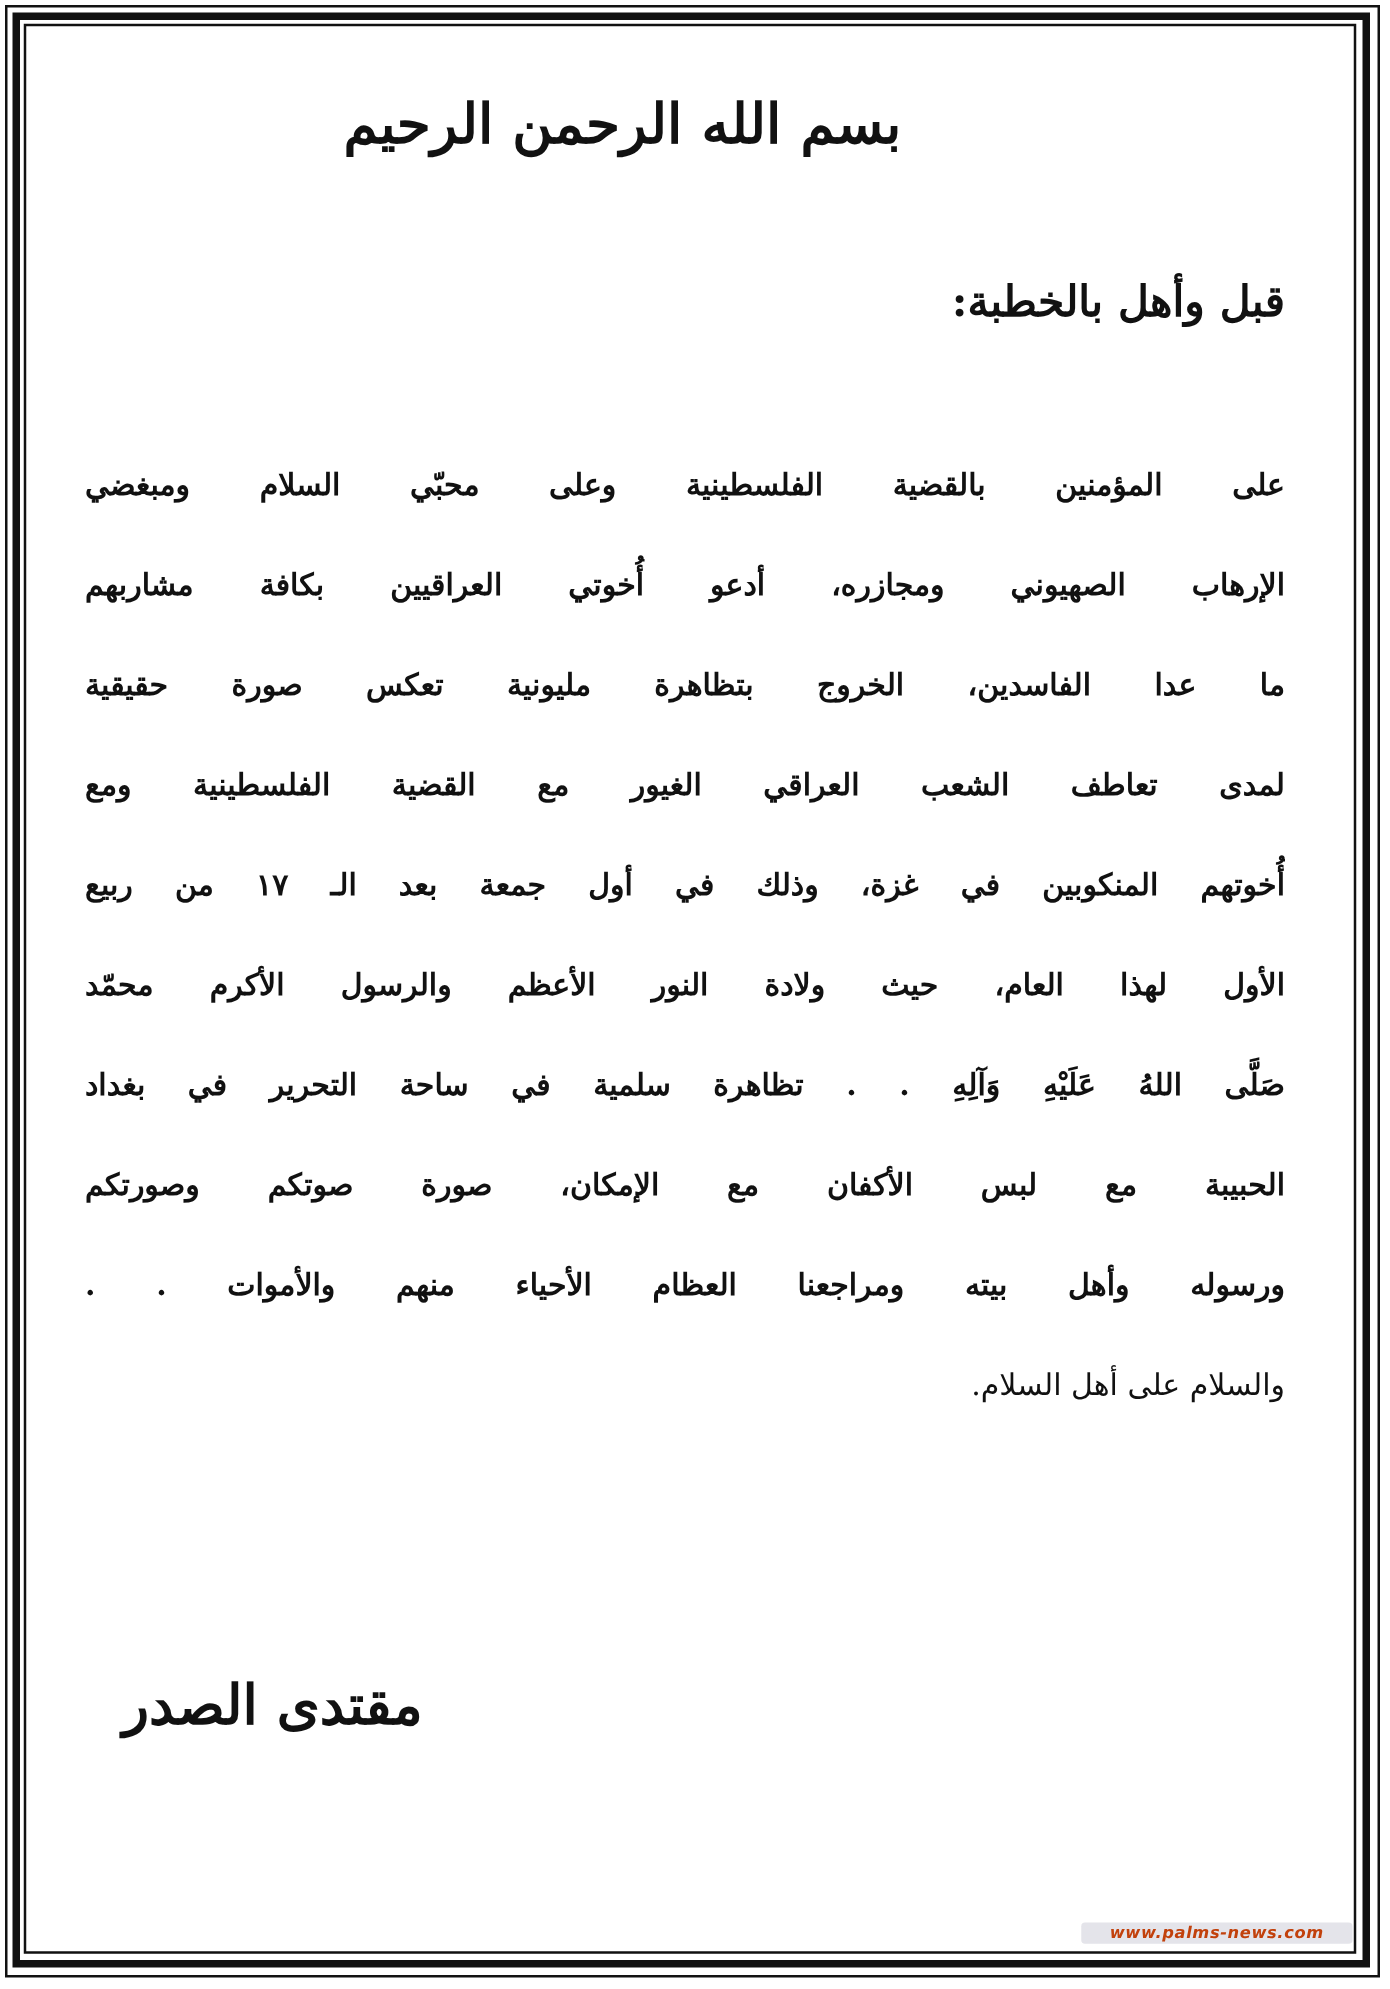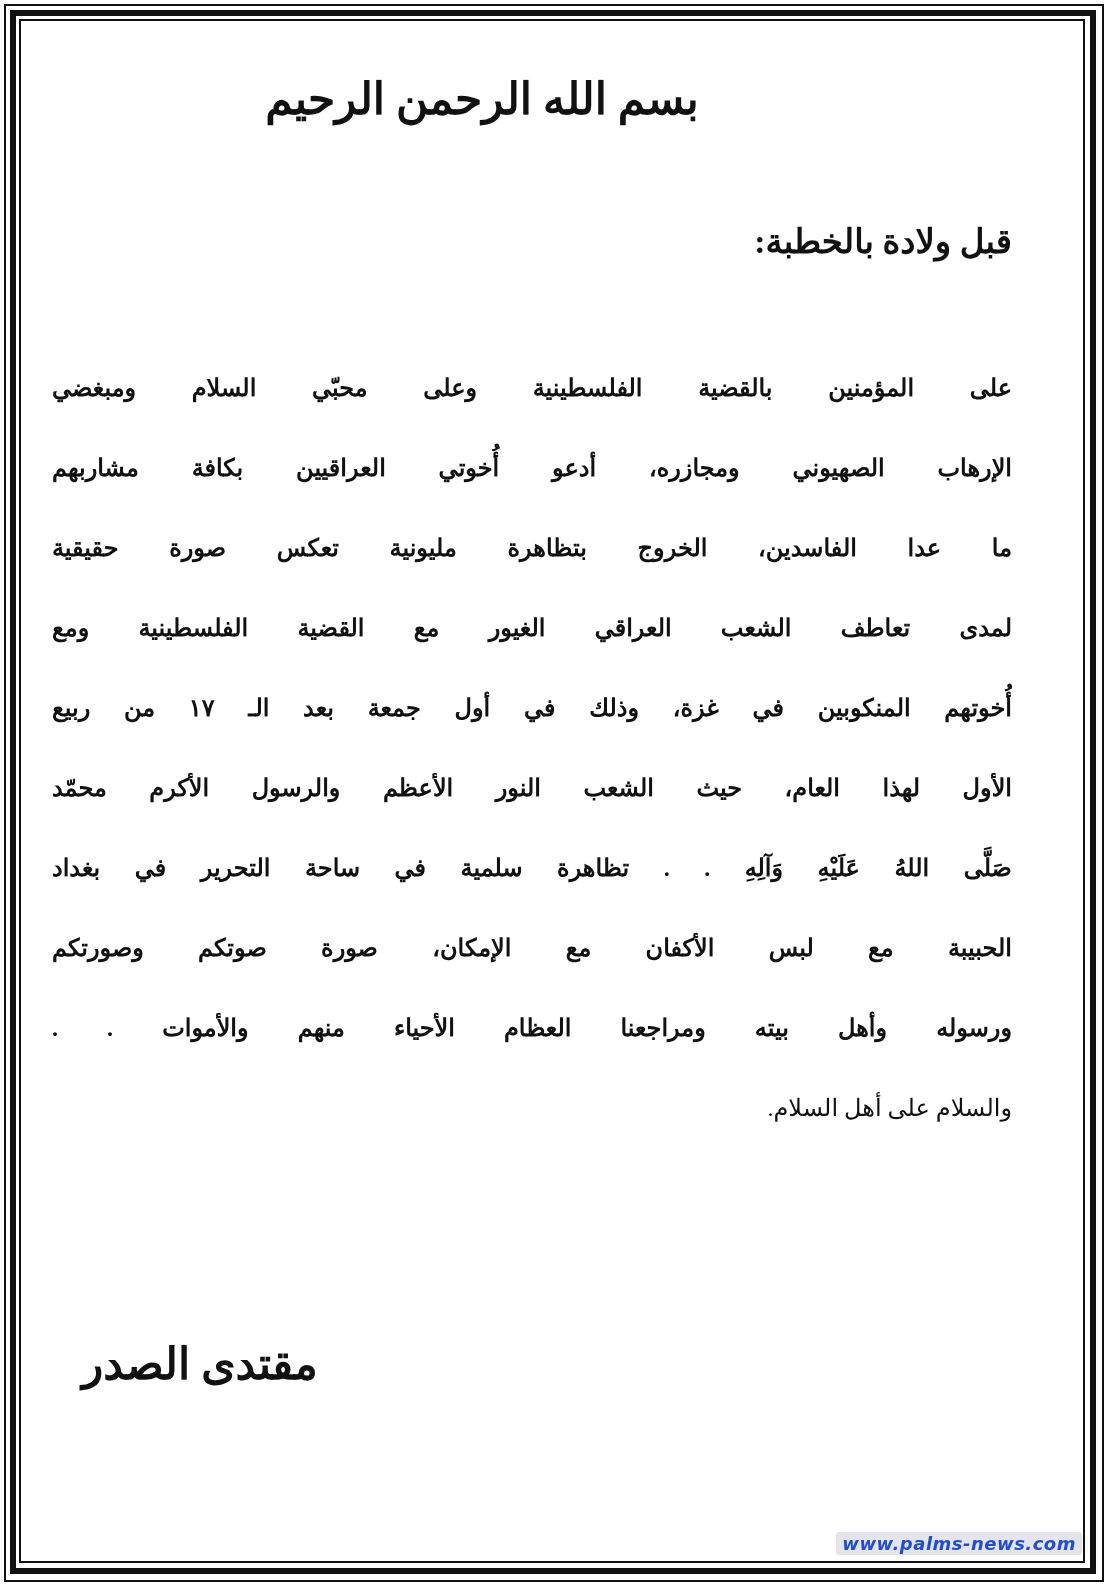--- a/index.html
+++ b/index.html
@@ -32,25 +32,24 @@
     .frame-inner {
       position: absolute;
       left: 19px; top: 19px;
       width: 1066px; height: 1544px;
       border: 2px solid #111;
       box-sizing: border-box;
       background: #ffffff;
     }
     .page {
       position: absolute;
-      left: 52px; top: 0;
+      left: 68px; top: 0;
       width: 960px;
       height: 1591px;
       direction: rtl;
-      font-family: Liberation Serif, serif;
     }
     .basmala {
       position: absolute;
       top: 70px;
       left: 0; right: 0;
       text-align: center;
       font-size: 44px;
       font-weight: bold;
       margin-right: 100px;
       line-height: 60px;
@@ -91,50 +90,50 @@
       font-size: 44px;
       font-weight: bold;
       line-height: 70px;
       text-align: right;
     }
     .watermark {
       position: absolute;
       right: 30px;
       bottom: 36px;
       background: #e4e4ea;
-      color: #1d4ed8;
+      color: #c2410c;
       font-family: "DejaVu Sans", "Liberation Sans", sans-serif;
       font-weight: bold;
       font-style: italic;
-      font-size: 18px;
-      padding: 1px 6px;
+      font-size: 13px;
+      padding: 1px 23px;
       border-radius: 3px;
       letter-spacing: 0.5px;
       direction: ltr;
     }
   </style>
 </head>
 <body>
 
 <div class="frame-outer"></div>
 <div class="frame-mid"></div>
 <div class="frame-inner"></div>
 
 <div class="page">
   <div class="basmala">بسم الله الرحمن الرحيم</div>
 
-  <div class="intro">قبل ولادة بالخطبة:</div>
+  <div class="intro">قبل وأهل بالخطبة:</div>
 
   <div class="body-lines">
     <div class="line">على المؤمنين بالقضية الفلسطينية وعلى محبّي السلام ومبغضي</div>
     <div class="line">الإرهاب الصهيوني ومجازره، أدعو أُخوتي العراقيين بكافة مشاربهم</div>
     <div class="line">ما عدا الفاسدين، الخروج بتظاهرة مليونية تعكس صورة حقيقية</div>
     <div class="line">لمدى تعاطف الشعب العراقي الغيور مع القضية الفلسطينية ومع</div>
     <div class="line">أُخوتهم المنكوبين في غزة، وذلك في أول جمعة بعد الـ ١٧ من ربيع</div>
-    <div class="line">الأول لهذا العام، حيث الشعب النور الأعظم والرسول الأكرم محمّد</div>
+    <div class="line">الأول لهذا العام، حيث ولادة النور الأعظم والرسول الأكرم محمّد</div>
     <div class="line">صَلَّى اللهُ عَلَيْهِ وَآلِهِ . . تظاهرة سلمية في ساحة التحرير في بغداد</div>
     <div class="line">الحبيبة مع لبس الأكفان مع الإمكان، صورة صوتكم وصورتكم</div>
     <div class="line">ورسوله وأهل بيته ومراجعنا العظام الأحياء منهم والأموات . .</div>
     <div class="line last">والسلام على أهل السلام.</div>
   </div>
 
   <div class="signature">مقتدى الصدر</div>
 </div>
 
 <div class="watermark">www.palms-news.com</div>

